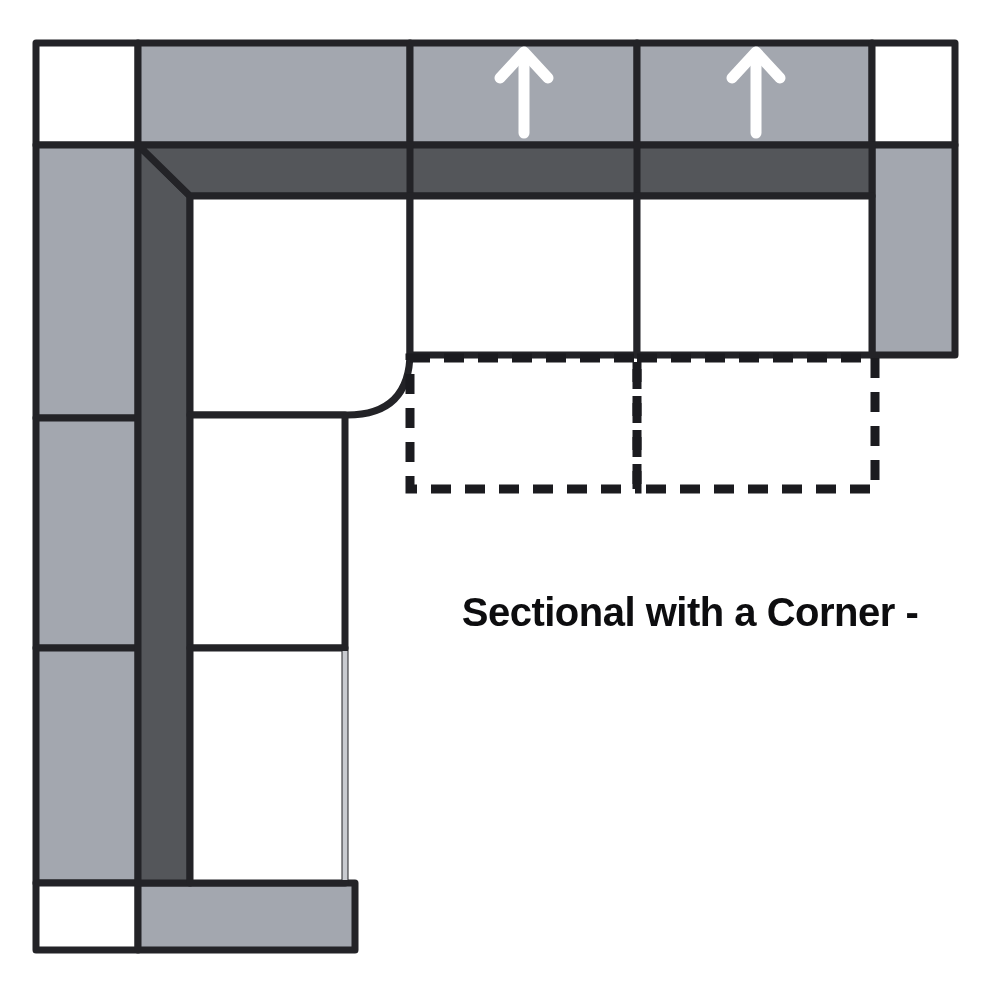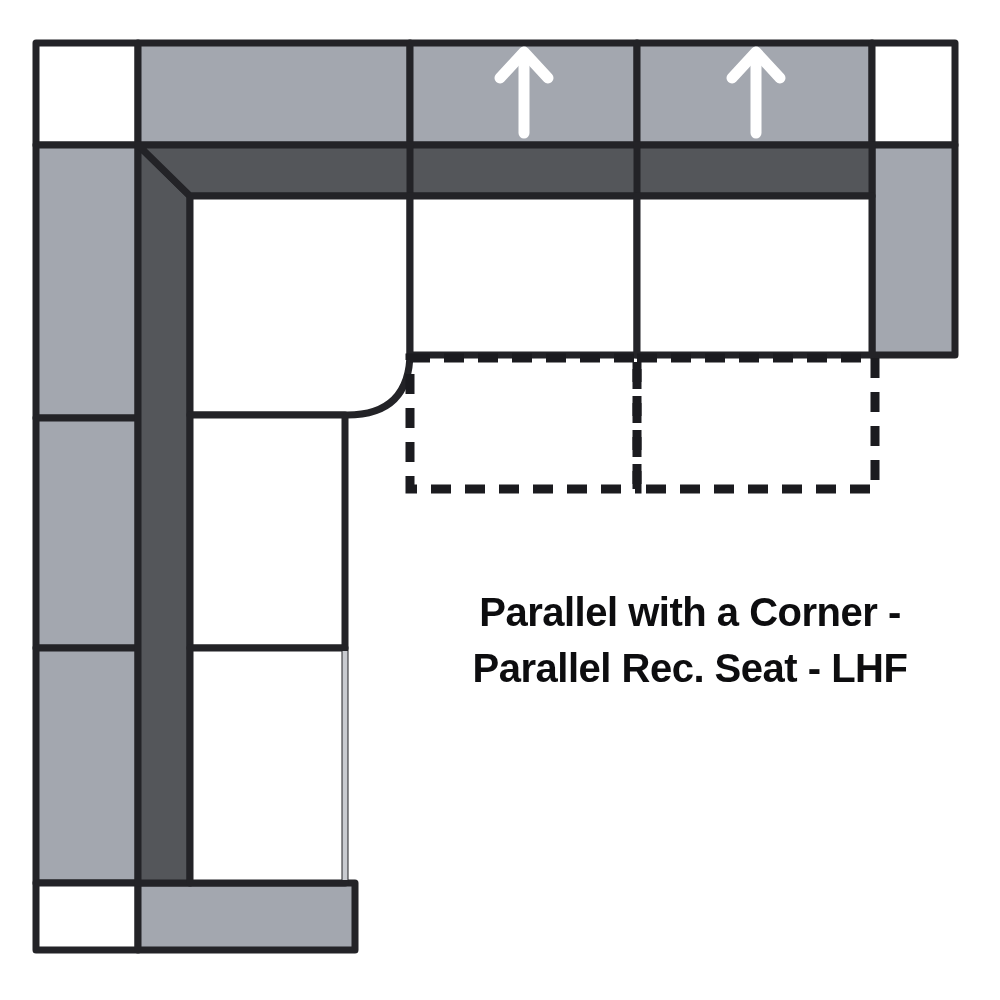--- a/index.html
+++ b/index.html
@@ -105,17 +105,16 @@
       <polyline points="732,78 756,52 780,78"></polyline>
     </g>
 
     <rect x="410" y="358" width="227" height="131" fill="none" stroke="#1b1b1f" stroke-width="9" stroke-dasharray="20 14" stroke-linecap="butt"></rect>
 
     <rect x="637" y="358" width="238" height="131" fill="none" stroke="#1b1b1f" stroke-width="9" stroke-dasharray="20 14" stroke-linecap="butt"></rect>
 
   </svg>
 
   <div class="caption">
-    <span class="caption-line">Parallel with a Corner -</span>
-    <span class="caption-line">Parallel Rec. Seat - LHF</span>
+    <span class="caption-line">Sectional with a Corner -</span>
   </div>
 
 </div>
 
 </body></html>

